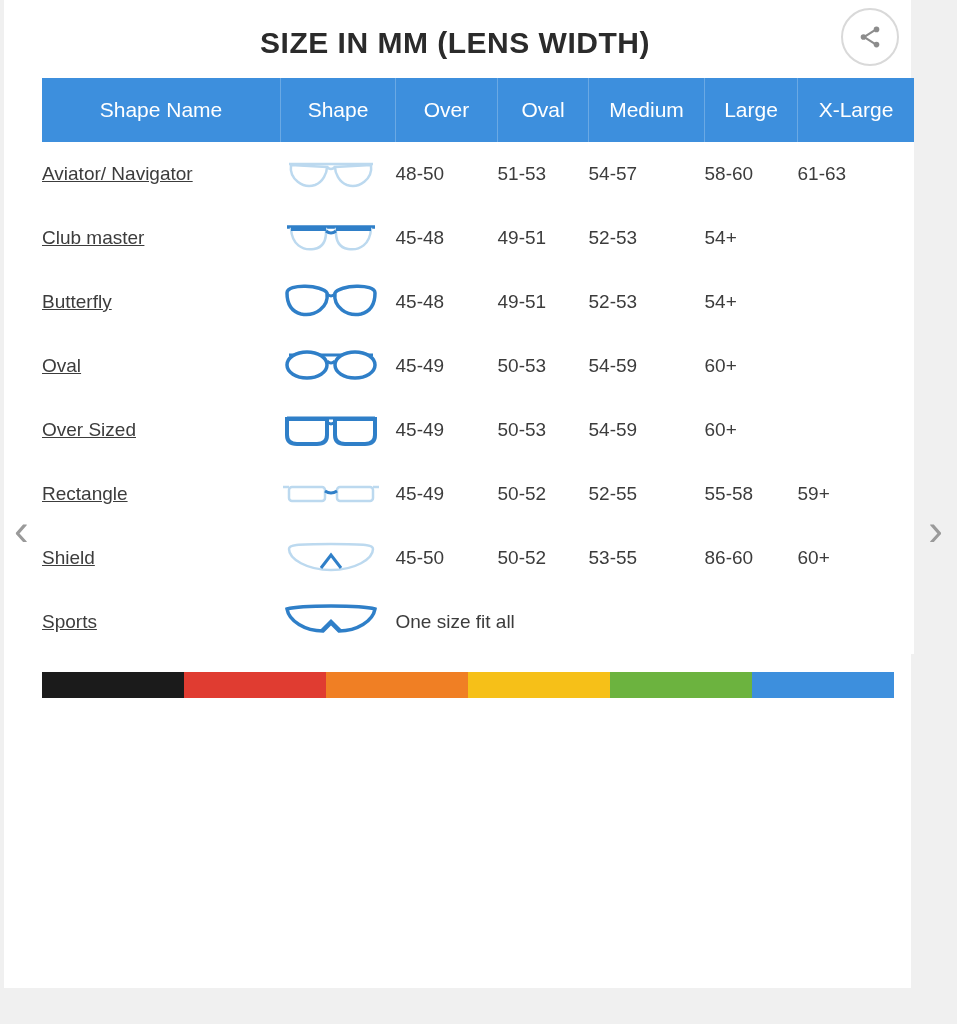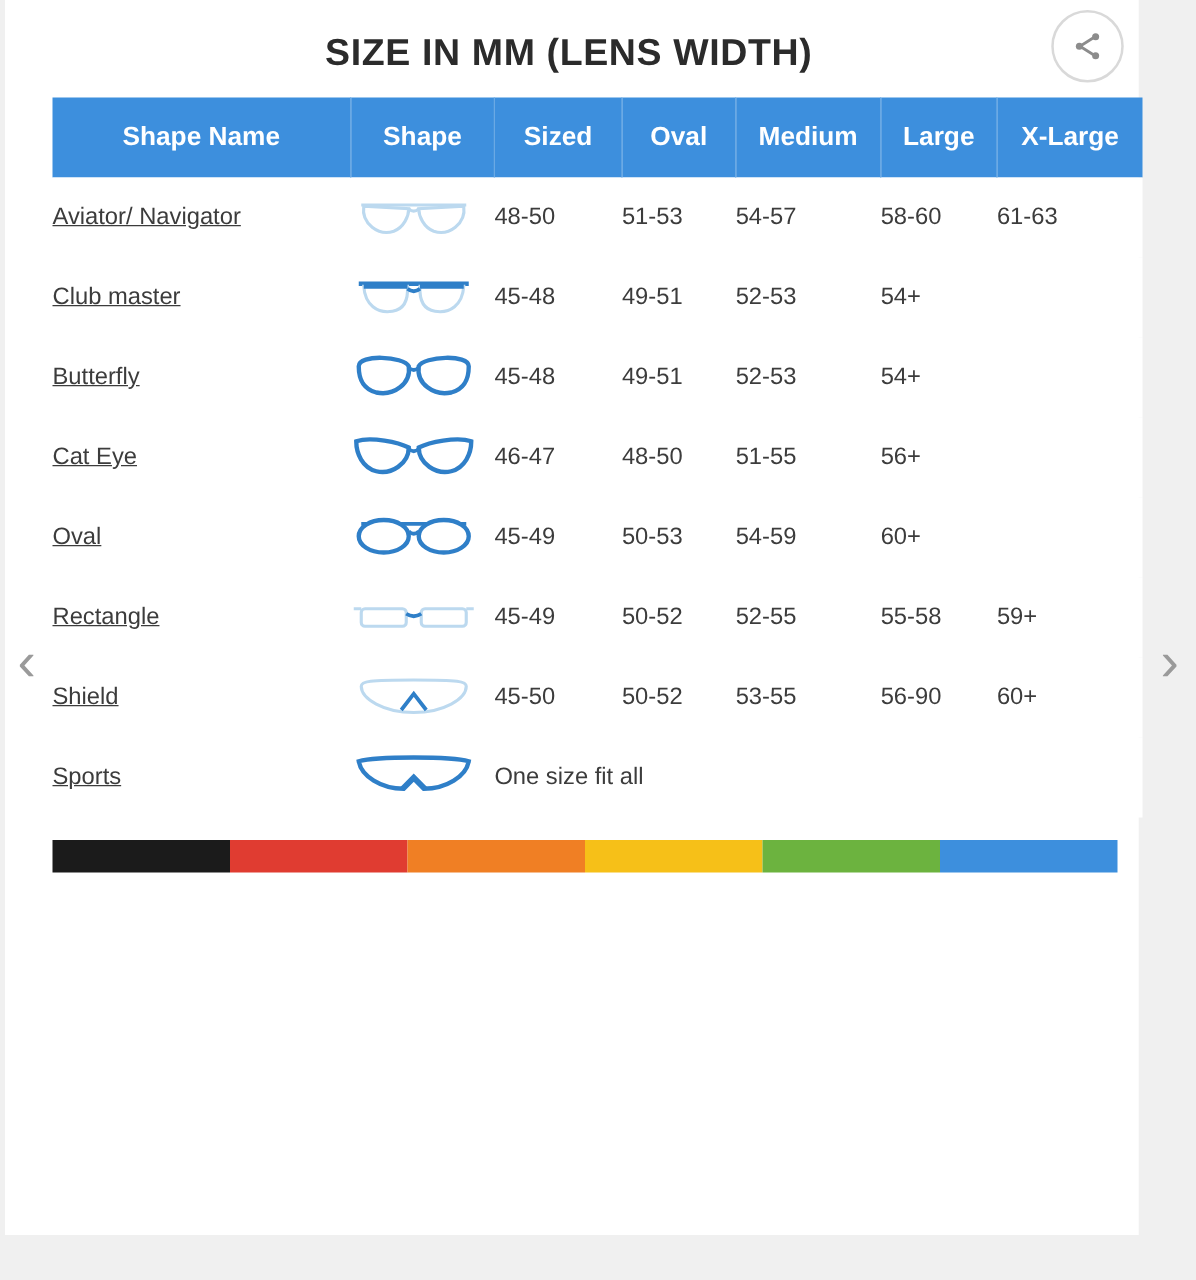--- a/index.html
+++ b/index.html
@@ -55,21 +55,21 @@
     width: 852px;
   }
   table.size-table {
     border-collapse: collapse;
     width: 852px;
     table-layout: fixed;
   }
   table.size-table thead th {
     background: #3d8fdd;
     color: #ffffff;
-    font-weight: bold;
+    font-weight: normal;
     font-size: 21px;
     height: 62px;
     vertical-align: middle;
     border-right: 1px solid #6aa9e4;
     text-align: center;
   }
   table.size-table thead th:last-child { border-right: none; }
   table.size-table thead th.col-name { text-align: center; }
   table.size-table tbody td {
     font-size: 19px;
@@ -179,21 +179,21 @@
         </svg>
       </span>
     </div>
 
     <div class="table-wrap">
       <table class="size-table">
         <thead>
           <tr>
             <th class="col-name">Shape Name</th>
             <th class="col-shape">Shape</th>
-            <th class="col-kids">Sized</th>
+            <th class="col-kids">Over</th>
             <th class="col-small">Oval</th>
             <th class="col-med">Medium</th>
             <th class="col-large">Large</th>
             <th class="col-xl">X-Large</th>
           </tr>
         </thead>
         <tbody>
 
           <tr>
             <td class="cell-name">Aviator/ Navigator</td>
@@ -241,54 +241,55 @@
                 <path d="M46 13 q4 4 8 0" stroke="#2f7fc8" stroke-width="3" fill="none"></path>
               </svg>
             </td>
             <td class="cell-size">45-48</td>
             <td class="cell-size">49-51</td>
             <td class="cell-size">52-53</td>
             <td class="cell-size">54+</td>
             <td class="cell-size"></td>
           </tr>
 
-          <tr>
-            <td class="cell-name">Cat Eye</td>
-            <td class="cell-shape">
-              <svg width="100" height="42" viewBox="0 0 100 42">
-                <path d="M4 8 C16 4, 38 9, 46 13 C46 26, 32 35, 20 32 C9 29, 4 18, 4 8 Z" fill="#ffffff" stroke="#2f7fc8" stroke-width="3.5"></path>
-                <path d="M96 8 C84 4, 62 9, 54 13 C54 26, 68 35, 80 32 C91 29, 96 18, 96 8 Z" fill="#ffffff" stroke="#2f7fc8" stroke-width="3.5"></path>
-                <path d="M46 14 q4 4 8 0" stroke="#2f7fc8" stroke-width="3" fill="none"></path>
-              </svg>
-            </td>
-            <td class="cell-size">46-47</td>
-            <td class="cell-size">48-50</td>
-            <td class="cell-size">51-55</td>
-            <td class="cell-size">56+</td>
-            <td class="cell-size"></td>
-          </tr>
 
           <tr>
             <td class="cell-name">Oval</td>
             <td class="cell-shape">
               <svg width="100" height="42" viewBox="0 0 100 42">
                 <path d="M8 10 H92" stroke="#2f7fc8" stroke-width="3" fill="none"></path>
                 <ellipse cx="26" cy="20" rx="20" ry="13" fill="#ffffff" stroke="#2f7fc8" stroke-width="3.5"></ellipse>
                 <ellipse cx="74" cy="20" rx="20" ry="13" fill="#ffffff" stroke="#2f7fc8" stroke-width="3.5"></ellipse>
                 <path d="M46 16 q4 4 8 0" stroke="#2f7fc8" stroke-width="3" fill="none"></path>
               </svg>
             </td>
             <td class="cell-size">45-49</td>
             <td class="cell-size">50-53</td>
             <td class="cell-size">54-59</td>
             <td class="cell-size">60+</td>
             <td class="cell-size"></td>
           </tr>
 
 
+          <tr>
+            <td class="cell-name">Over Sized</td>
+            <td class="cell-shape">
+              <svg width="100" height="42" viewBox="0 0 100 42">
+                <path d="M6 9 H94" stroke="#2f7fc8" stroke-width="3" fill="none"></path>
+                <path d="M6 10 H46 V26 q0 9 -10 9 H16 q-10 0 -10 -9 Z" fill="#ffffff" stroke="#2f7fc8" stroke-width="4"></path>
+                <path d="M94 10 H54 V26 q0 9 10 9 H84 q10 0 10 -9 Z" fill="#ffffff" stroke="#2f7fc8" stroke-width="4"></path>
+                <path d="M46 13 q4 4 8 0" stroke="#2f7fc8" stroke-width="3" fill="none"></path>
+              </svg>
+            </td>
+            <td class="cell-size">45-49</td>
+            <td class="cell-size">50-53</td>
+            <td class="cell-size">54-59</td>
+            <td class="cell-size">60+</td>
+            <td class="cell-size"></td>
+          </tr>
 
           <tr>
             <td class="cell-name">Rectangle</td>
             <td class="cell-shape">
               <svg width="100" height="42" viewBox="0 0 100 42">
                 <rect x="8" y="14" width="36" height="14" rx="3" fill="#ffffff" stroke="#bcd9ef" stroke-width="2.5"></rect>
                 <rect x="56" y="14" width="36" height="14" rx="3" fill="#ffffff" stroke="#bcd9ef" stroke-width="2.5"></rect>
                 <path d="M44 18 q6 4 12 0" stroke="#2f7fc8" stroke-width="3" fill="none"></path>
                 <path d="M2 14 H8" stroke="#bcd9ef" stroke-width="2.5"></path>
                 <path d="M92 14 H98" stroke="#bcd9ef" stroke-width="2.5"></path>
@@ -306,21 +307,21 @@
             <td class="cell-name">Shield</td>
             <td class="cell-shape">
               <svg width="100" height="42" viewBox="0 0 100 42">
                 <path d="M8 12 C8 8, 14 7, 50 7 C86 7, 92 8, 92 12 C92 22, 74 33, 50 33 C26 33, 8 22, 8 12 Z" fill="#ffffff" stroke="#bcd9ef" stroke-width="2.5"></path>
                 <path d="M40 31 L50 18 L60 31" stroke="#2f7fc8" stroke-width="3" fill="none"></path>
               </svg>
             </td>
             <td class="cell-size">45-50</td>
             <td class="cell-size">50-52</td>
             <td class="cell-size">53-55</td>
-            <td class="cell-size">56-90</td>
+            <td class="cell-size">86-60</td>
             <td class="cell-size">60+</td>
           </tr>
 
           <tr>
             <td class="cell-name">Sports</td>
             <td class="cell-shape">
               <svg width="100" height="42" viewBox="0 0 100 42">
                 <path d="M6 8 C20 4, 80 4, 94 8 C92 20, 76 30, 58 30 L50 22 L42 30 C24 30, 8 20, 6 8 Z" fill="#ffffff" stroke="#2f7fc8" stroke-width="3.5"></path>
                 <path d="M40 30 L50 20 L60 30" stroke="#2f7fc8" stroke-width="3" fill="none"></path>
               </svg>

